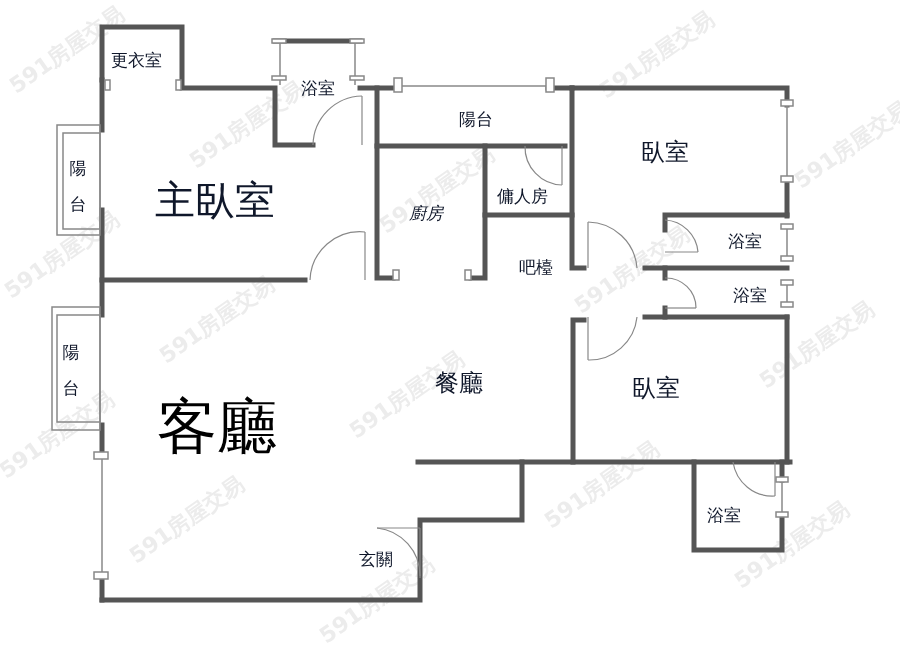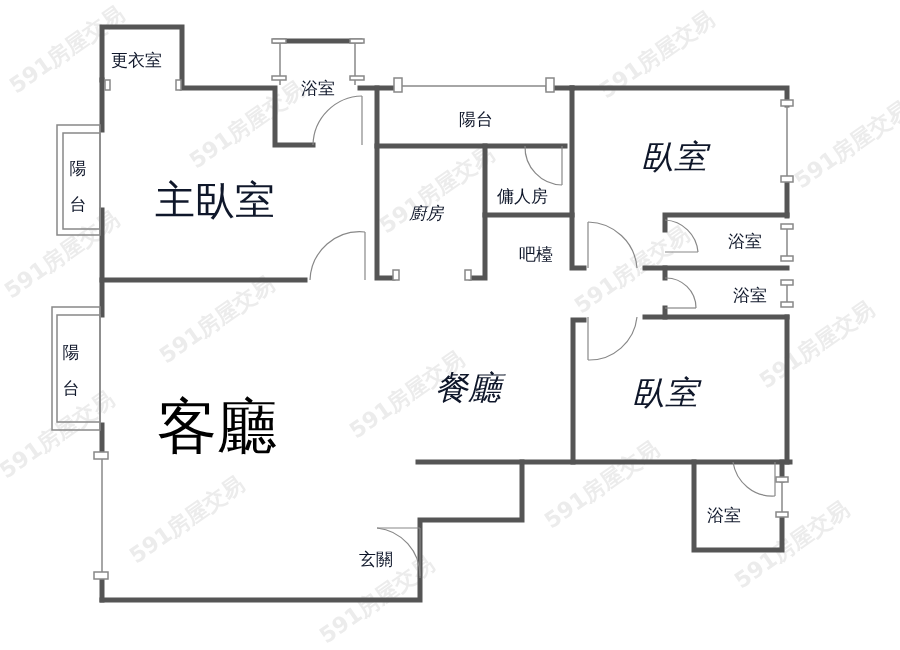--- a/index.html
+++ b/index.html
@@ -1,21 +1,21 @@
 <!DOCTYPE html>
 <html><head>
 <meta charset="utf-8">
 <style>
   html, body { margin: 0; padding: 0; background: #ffffff; }
   body { width: 900px; height: 650px; position: relative; overflow: hidden; font-family: "DejaVu Sans", sans-serif; }
   #plan { position: absolute; left: 0; top: 0; width: 900px; height: 650px; }
   .lbl { position: absolute; color: #0f172a; white-space: nowrap; font-family: "DejaVu Sans", sans-serif; line-height: 1; }
   .lbl-xl { font-size: 60px; color: #000; }
   .lbl-l  { font-size: 40px; }
-  .lbl-m  { font-size: 33px; font-style: italic; }
+  .lbl-m  { font-size: 24px; }
   .lbl-s  { font-size: 17px; }
   .lbl-v  { font-size: 17px; width: 18px; text-align: center; line-height: 36px; white-space: normal; }
   .wm { position: absolute; color: #ececec; font-size: 22px; font-weight: bold; transform: rotate(-35deg); white-space: nowrap; font-family: "DejaVu Sans", sans-serif; pointer-events: none; }
 </style>
 </head>
 <body>
 
 <div class="wm" style="left:0px;top:35px;">591房屋交易</div>
 <div class="wm" style="left:590px;top:40px;">591房屋交易</div>
 <div class="wm" style="left:180px;top:110px;">591房屋交易</div>
@@ -147,21 +147,21 @@
   </g>
 </svg>
 
 <div class="lbl lbl-s" style="left:111px;top:52px;">更衣室</div>
 <div class="lbl lbl-s" style="left:301px;top:80px;">浴室</div>
 <div class="lbl lbl-l" style="left:155px;top:180px;">主臥室</div>
 <div class="lbl lbl-v" style="left:69px;top:150px;">陽台</div>
 <div class="lbl lbl-s" style="left:459px;top:111px;">陽台</div>
 <div class="lbl lbl-s" style="left:409px;top:205px;font-style:italic;">廚房</div>
 <div class="lbl lbl-s" style="left:497px;top:188px;">傭人房</div>
-<div class="lbl lbl-s" style="left:498px;top:246px;padding-left:21px;">吧檯</div>
+<div class="lbl lbl-s" style="left:498px;top:259px;padding-left:21px;">吧檯</div>
 <div class="lbl lbl-m" style="left:641px;top:140px;">臥室</div>
 <div class="lbl lbl-s" style="left:728px;top:233px;">浴室</div>
 <div class="lbl lbl-s" style="left:733px;top:287px;">浴室</div>
 <div class="lbl lbl-m" style="left:632px;top:376px;">臥室</div>
 <div class="lbl lbl-s" style="left:707px;top:507px;">浴室</div>
 <div class="lbl lbl-v" style="left:62px;top:334px;">陽台</div>
 <div class="lbl lbl-xl" style="left:157px;top:396px;">客廳</div>
 <div class="lbl lbl-m" style="left:435px;top:371px;">餐廳</div>
 <div class="lbl lbl-s" style="left:337px;top:551px;margin-left:22px;">玄關</div>
 

